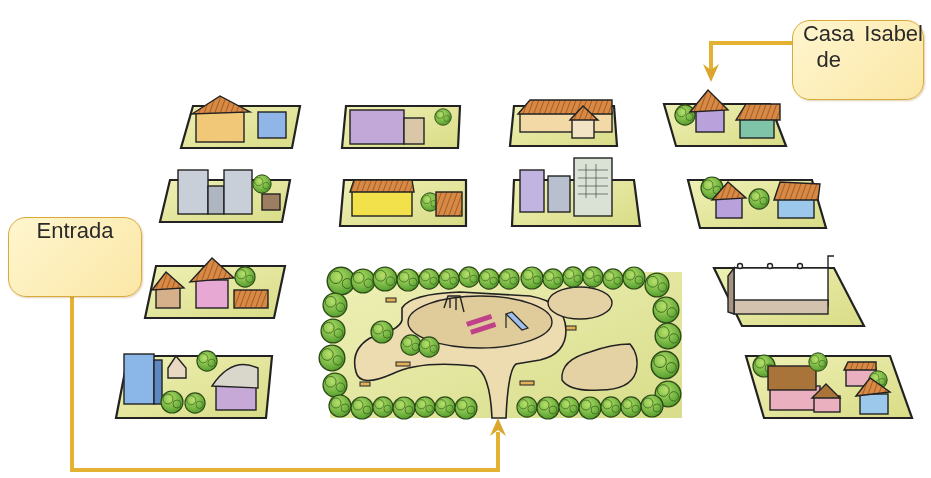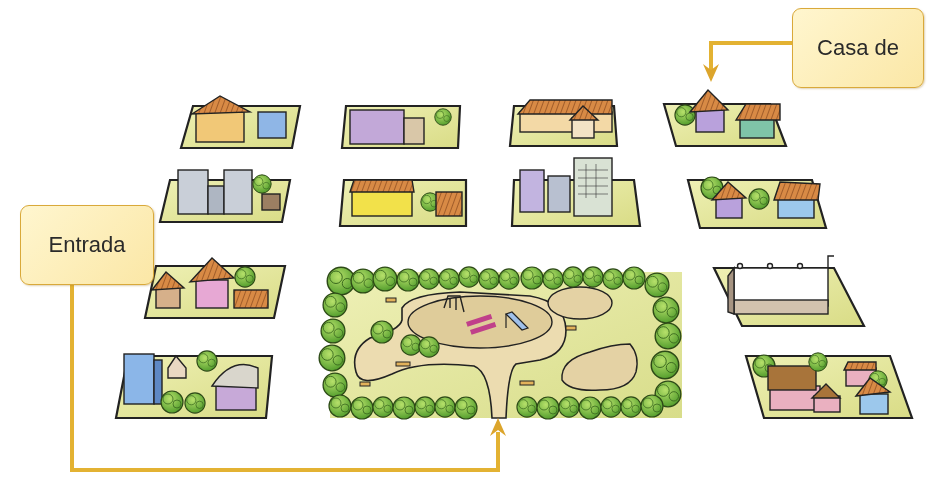--- a/index.html
+++ b/index.html
@@ -1,23 +1,23 @@
 <!DOCTYPE html>
 <html><head>
 <meta charset="utf-8">
 <style>
   html,body{margin:0;padding:0;background:#ffffff;}
   body{width:931px;height:478px;position:relative;overflow:hidden;font-family:"Liberation Sans",sans-serif;}
   #map{position:absolute;left:0;top:0;width:931px;height:478px;}
-  .callout{position:absolute;box-sizing:border-box;border:1.5px solid #d9a93a;border-radius:9px;
+  .callout{position:absolute;box-sizing:border-box;border:1.5px solid #d9a93a;border-radius:18px;
     background:linear-gradient(135deg,#fff6cf 0%,#fbe7a6 100%);color:#2a2a2a;
-    font-size:22px;line-height:26px;text-align:center;display:flex;flex-direction:column;justify-content:center;
-    box-shadow:1px 1px 2px rgba(160,120,40,0.35);}
+    font-size:22px;line-height:26px;text-align:center;display:flex;justify-content:center;
+    box-shadow:1px 1px 2px rgba(160,120,40,0.35);margin-top:12px;}
   #callout-isabel{left:792px;top:8px;width:132px;height:80px;}
-  #callout-entrada{left:20px;top:205px;width:134px;height:80px;}
+  #callout-entrada{left:8px;top:205px;width:134px;height:80px;}
   .callout span{display:block;}
 </style>
 </head>
 <body>
 
 <svg id="map" viewBox="0 0 931 478" xmlns="http://www.w3.org/2000/svg">
   <defs>
     <linearGradient id="lotg" x1="0" y1="0" x2="1" y2="1">
       <stop offset="0" stop-color="#eef0b4"></stop>
         <stop offset="1" stop-color="#d9dc86"></stop>
@@ -231,17 +231,18 @@
   <path d="M703 64 L711 82 L719 64 L711 70 Z" fill="#dca52c"></path>
 
   <g fill="none" stroke="#e3b232" stroke-width="4">
     <polyline points="72,285 72,470 498,470 498,432"></polyline>
   </g>
   <path d="M490 436 L498 418 L506 436 L498 430 Z" fill="#dca52c"></path>
 </svg>
 
 <div class="callout" id="callout-isabel">
   <span>Casa de</span>
+  <span>Isabel</span>
 </div>
 
 <div class="callout" id="callout-entrada">
   <span>Entrada</span>
 </div>
 
 </body></html>

